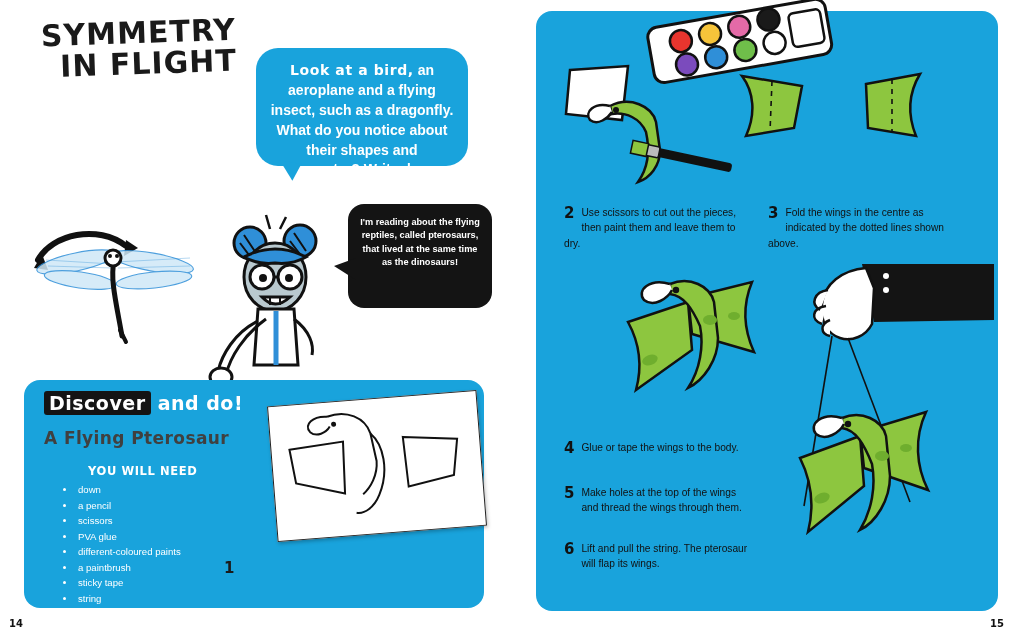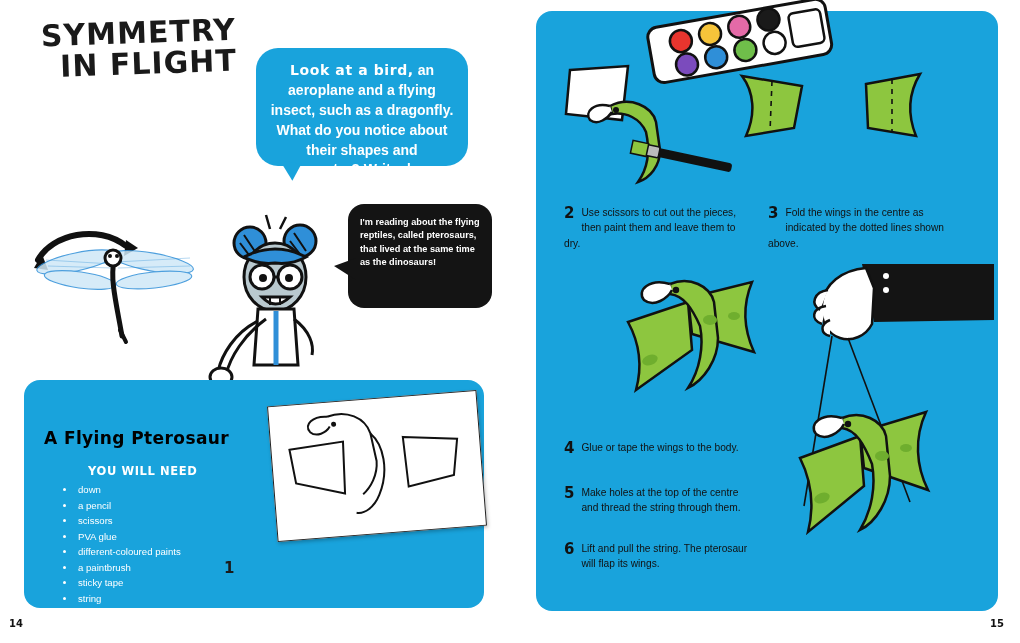--- a/index.html
+++ b/index.html
@@ -83,20 +83,21 @@
     position: absolute;
     left: 348px;
     top: 204px;
     width: 144px;
     height: 104px;
     background: #141414;
     border-radius: 16px;
     color: #ffffff;
     font-size: 9.2px;
     line-height: 1.45;
+    text-align: center;
     padding: 12px 12px 0 12px;
     box-sizing: border-box;
     font-weight: bold;
   }
   .speech-black:after {
     content: "";
     position: absolute;
     left: -14px;
     top: 54px;
     width: 0; height: 0;
@@ -129,21 +130,21 @@
     padding: 1px 5px;
     border-radius: 3px;
   }
   .sub-head {
     position: absolute;
     left: 20px;
     top: 48px;
     font-family: "DejaVu Sans", sans-serif;
     font-weight: bold;
     font-size: 17px;
-    color: #000000;
+    color: #404040;
     letter-spacing: 0.4px;
   }
   .need-title {
     position: absolute;
     left: 20px;
     top: 84px;
     font-family: "DejaVu Sans", sans-serif;
     font-size: 11.5px;
     font-weight: bold;
     color: #ffffff;
@@ -303,20 +304,23 @@
       <path d="M62 96 L62 150" stroke="#2f8fd8" stroke-width="5"></path>
 
       <path d="M44 106 C 20 118, 8 140, 4 156" stroke="#111" stroke-width="3" fill="#fff"></path>
       <path d="M52 104 C 30 120, 16 142, 12 160" stroke="#111" stroke-width="3" fill="none"></path>
       <ellipse cx="7" cy="162" rx="11" ry="9" fill="#fff" stroke="#111" stroke-width="3"></ellipse>
       <path d="M80 104 C 96 116, 100 130, 98 140" stroke="#111" stroke-width="3" fill="none"></path>
     </svg>
   </div>
 
   <div class="discover-panel">
+    <div class="discover-head">
+      <span class="hl">Discover</span><span> and do!</span>
+    </div>
     <div class="sub-head">A Flying Pterosaur</div>
     <div class="need-title">YOU WILL NEED</div>
     <ul class="need-list">
       <li>down</li>
       <li>a pencil</li>
       <li>scissors</li>
       <li>PVA glue</li>
       <li>different-coloured paints</li>
       <li>a paintbrush</li>
       <li>sticky tape</li>
@@ -428,21 +432,21 @@
       </g>
     </svg>
   </div>
 
   <div class="rstep" id="rstep4">
     <span class="n">4</span>
     <span>Glue or tape the wings to the body.</span>
   </div>
   <div class="rstep" id="rstep5">
     <span class="n">5</span>
-    <span>Make holes at the top of the centre and thread the string through them.</span>
+    <span>Make holes at the top of the wings and thread the wings through them.</span>
   </div>
   <div class="rstep" id="rstep6">
     <span class="n">6</span>
     <span>Lift and pull the string. The pterosaur will flap its wings.</span>
   </div>
 
   <div class="folio" id="folio-left">14</div>
   <div class="folio" id="folio-right">15</div>
 
 </div>

